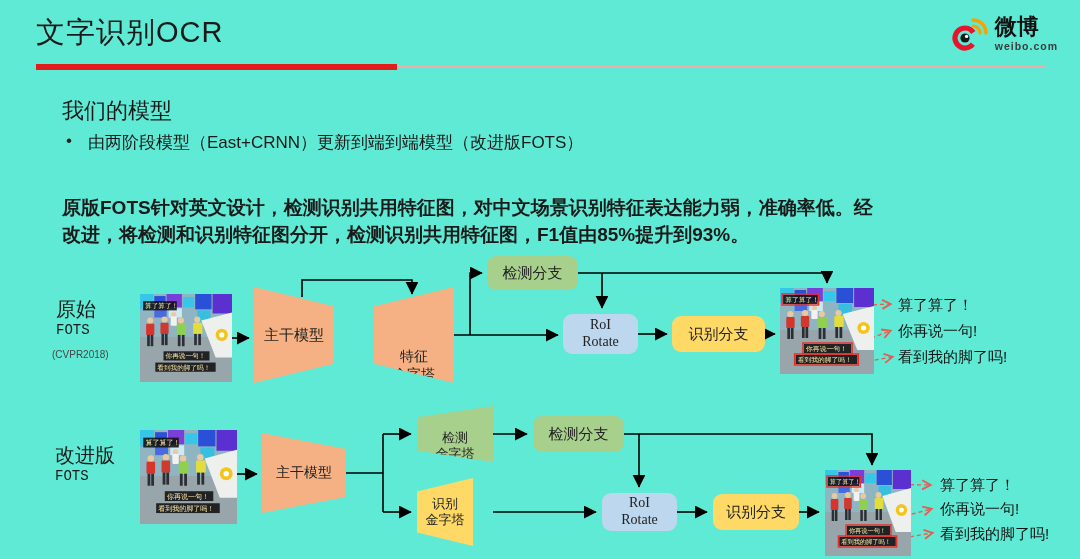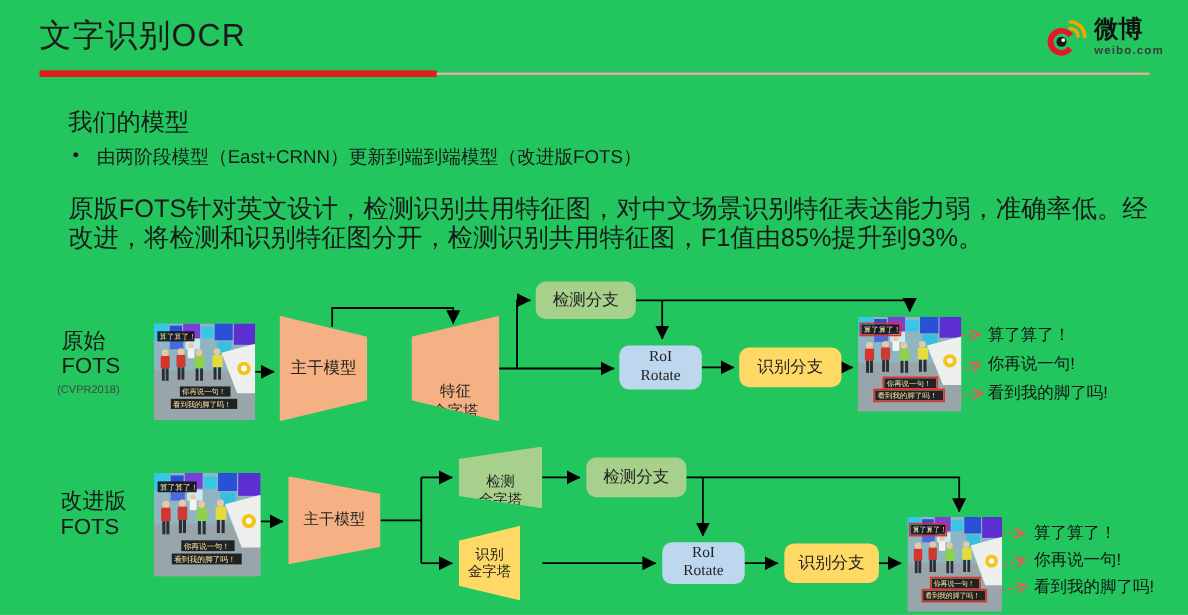--- a/index.html
+++ b/index.html
@@ -1,45 +1,45 @@
 <!DOCTYPE html>
 <html style="--accent: #E21B1B; --accent-light: #F2ABAB; --orange: #F5B183; --green: #A8D08D; --yellow: #FFD966; --blue: #BDD7EE; --arrow-red: #EA5A50;"><head>
 <meta charset="utf-8">
 <style>
   :root{
     --accent:#E21B1B; --accent-light:#F2ABAB; --orange:#F5B183;
     --green:#A8D08D; --yellow:#FFD966; --blue:#BDD7EE; --arrow-red:#EA5A50;
   }
   html,body{margin:0;padding:0;background:#ffffff;}
   #slide{
-    position:relative; width:1080px; height:559px; background:#22c55e;
+    position:relative; width:1080px; height:559px; background:#5eead4;
     font-family:"Liberation Sans", sans-serif; color:#1a1a1a; overflow:hidden;
   }
   .abs{position:absolute;}
   
   .title{left:36px; top:13px; font-size:29px; font-weight:500; letter-spacing:1px;}
   .redbar{left:36px; top:64px; width:361px; height:6px; background:var(--accent);}
   .redthin{left:397px; top:66px; width:648px; height:2px; background:var(--accent-light);}
   .logo{right:22px; top:12px; display:flex; align-items:flex-start; gap:4px;}
   .logo-text{display:flex; flex-direction:column; line-height:1; margin-top:4px;}
   .logo-brand{font-size:22px; font-weight:bold; color:#111;}
   .logo-domain{font-size:10.5px; color:#3c3c3c; letter-spacing:1px; margin-top:3px; font-weight:bold;}
   
   .heading{left:62px; top:96px; font-size:22px; font-weight:500;}
   .bullet{left:66px; top:131px; font-size:17px; font-weight:500; display:flex; gap:16px; white-space:nowrap;}
-  .para{left:62px; top:176px; font-size:23px; font-weight:400; line-height:27px; white-space:nowrap;}
+  .para{left:62px; top:194px; font-size:19px; font-weight:700; line-height:27px; white-space:nowrap;}
   
   .trap{display:flex; flex-direction:column; align-items:center; justify-content:center;
         font-family:"Liberation Serif", serif; color:#222; text-align:center; line-height:1.25;}
   .contract{clip-path:polygon(0 0,100% 20%,100% 80%,0 100%);}
   .expand{clip-path:polygon(0 20%,100% 0,100% 100%,0 80%);}
   .node{display:flex; flex-direction:column; align-items:center; justify-content:center;
         border-radius:9px; font-family:"Liberation Serif", serif; color:#222; line-height:1.2; text-align:right;}
   .lbl{white-space:nowrap;}
-  .dlabel1{font-size:20px;} .dlabel2{font-size:20px;}
+  .dlabel1{font-size:20px;} .dlabel2{font-size:14px;font-family:Liberation Mono, monospace;}
   .dlabel3{font-size:10px; color:#474747;}
   .out-text{font-size:15px; white-space:nowrap; transform:translateY(-50%); color:#141414;}
   svg{display:block;}
   .scene{position:absolute;}
 </style>
 </head>
 <body>
 
 <div id="slide">
 

